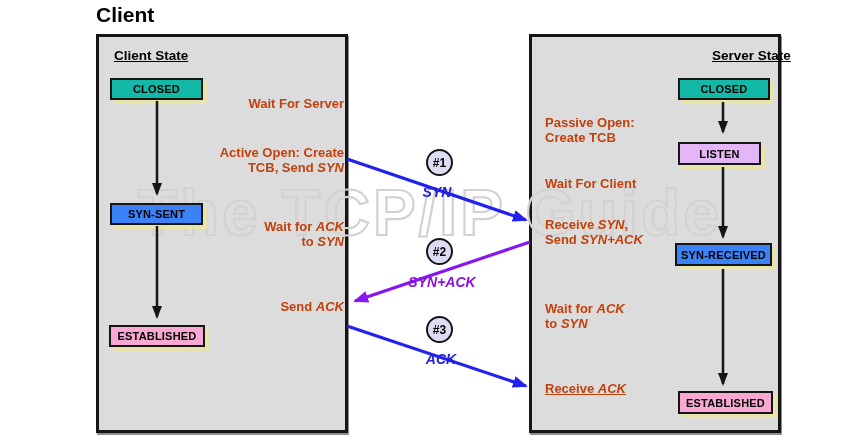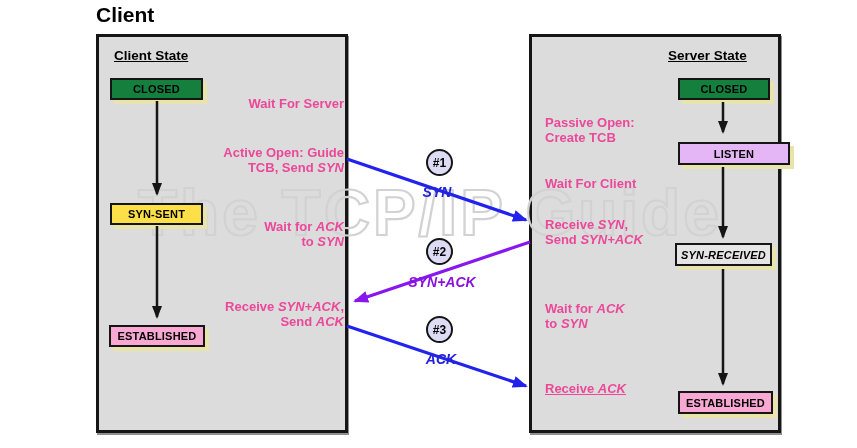--- a/index.html
+++ b/index.html
@@ -25,27 +25,27 @@
   .diagram-title.client{left:96px;}
   .diagram-title.server{left:529px;}
   .panel-heading{
     position:absolute;font-size:13.5px;font-weight:bold;text-decoration:underline;z-index:2;
   }
   .state-box{
     position:absolute;box-sizing:border-box;border:2px solid #151515;
     box-shadow:4px 4px 0 #e8e4ab;display:flex;align-items:center;justify-content:center;
     font-size:11px;font-weight:bold;letter-spacing:0.2px;z-index:2;
   }
-  .bg-closed{background:#15803d;}
-  .bg-synsent{background:#fde047;}
+  .bg-closed{background:#14b8a6;}
+  .bg-synsent{background:#3b82f6;}
   .bg-listen{background:#e5b6f5;}
-  .bg-synrecv{background:#e5e5e5;font-style:italic;}
+  .bg-synrecv{background:#3b82f6;}
   .bg-estab{background:#f9a8d4;}
   .note{
-    position:absolute;font-size:13px;font-weight:bold;line-height:15px;z-index:2;color:#ec4899;
+    position:absolute;font-size:13px;font-weight:bold;line-height:15px;z-index:2;color:#c2410c;
     white-space:nowrap;
   }
   .note.right{text-align:right;right:513px;}
   .note.left{left:545px;}
   .it{font-style:italic;}
   .arrows{position:absolute;left:0;top:0;z-index:3;pointer-events:none;}
   .badge{
     position:absolute;width:27px;height:27px;box-sizing:border-box;border:2.5px solid #151515;
     border-radius:50%;background:#dddcf5;display:flex;align-items:center;justify-content:center;
     font-size:12px;font-weight:bold;z-index:4;
@@ -63,44 +63,43 @@
 <div class="stage">
 
   <div class="watermark">The TCP/IP Guide</div>
 
   <div class="panel client"></div>
   <div class="panel server"></div>
 
   <div class="diagram-title client">Client</div>
 
   <div class="panel-heading" style="left:114px;top:48px;">Client State</div>
-  <div class="panel-heading" style="left:668px;top:48px;">Server State</div>
+  <div class="panel-heading" style="left:712px;top:48px;">Server State</div>
 
   <div class="state-box bg-closed" style="left:110px;top:78px;width:93px;height:22px;">CLOSED</div>
   <div class="state-box bg-synsent" style="left:110px;top:203px;width:93px;height:22px;">SYN-SENT</div>
   <div class="state-box bg-estab" style="left:109px;top:325px;width:96px;height:22px;">ESTABLISHED</div>
 
   <div class="state-box bg-closed" style="left:678px;top:78px;width:92px;height:22px;">CLOSED</div>
-  <div class="state-box bg-listen" style="left:678px;top:142px;width:112px;height:23px;">LISTEN</div>
+  <div class="state-box bg-listen" style="left:678px;top:142px;width:83px;height:23px;">LISTEN</div>
   <div class="state-box bg-synrecv" style="left:675px;top:243px;width:97px;height:23px;">SYN-RECEIVED</div>
   <div class="state-box bg-estab" style="left:678px;top:391px;width:95px;height:23px;">ESTABLISHED</div>
 
   <div class="note right" style="top:96px;">
     <span>Wait For Server</span>
   </div>
   <div class="note right" style="top:145px;">
-    <div><span>Active Open: Guide</span></div>
+    <div><span>Active Open: Create</span></div>
     <div><span>TCB, Send </span><span class="it">SYN</span></div>
   </div>
   <div class="note right" style="top:219px;">
     <div><span>Wait for </span><span class="it">ACK</span></div>
     <div><span>to </span><span class="it">SYN</span></div>
   </div>
   <div class="note right" style="top:299px;">
-    <div><span>Receive </span><span class="it">SYN+ACK</span><span>,</span></div>
     <div><span>Send </span><span class="it">ACK</span></div>
   </div>
 
   <div class="note left" style="top:115px;">
     <div><span>Passive Open:</span></div>
     <div><span>Create TCB</span></div>
   </div>
   <div class="note left" style="top:176px;">
     <span>Wait For Client</span>
   </div>

